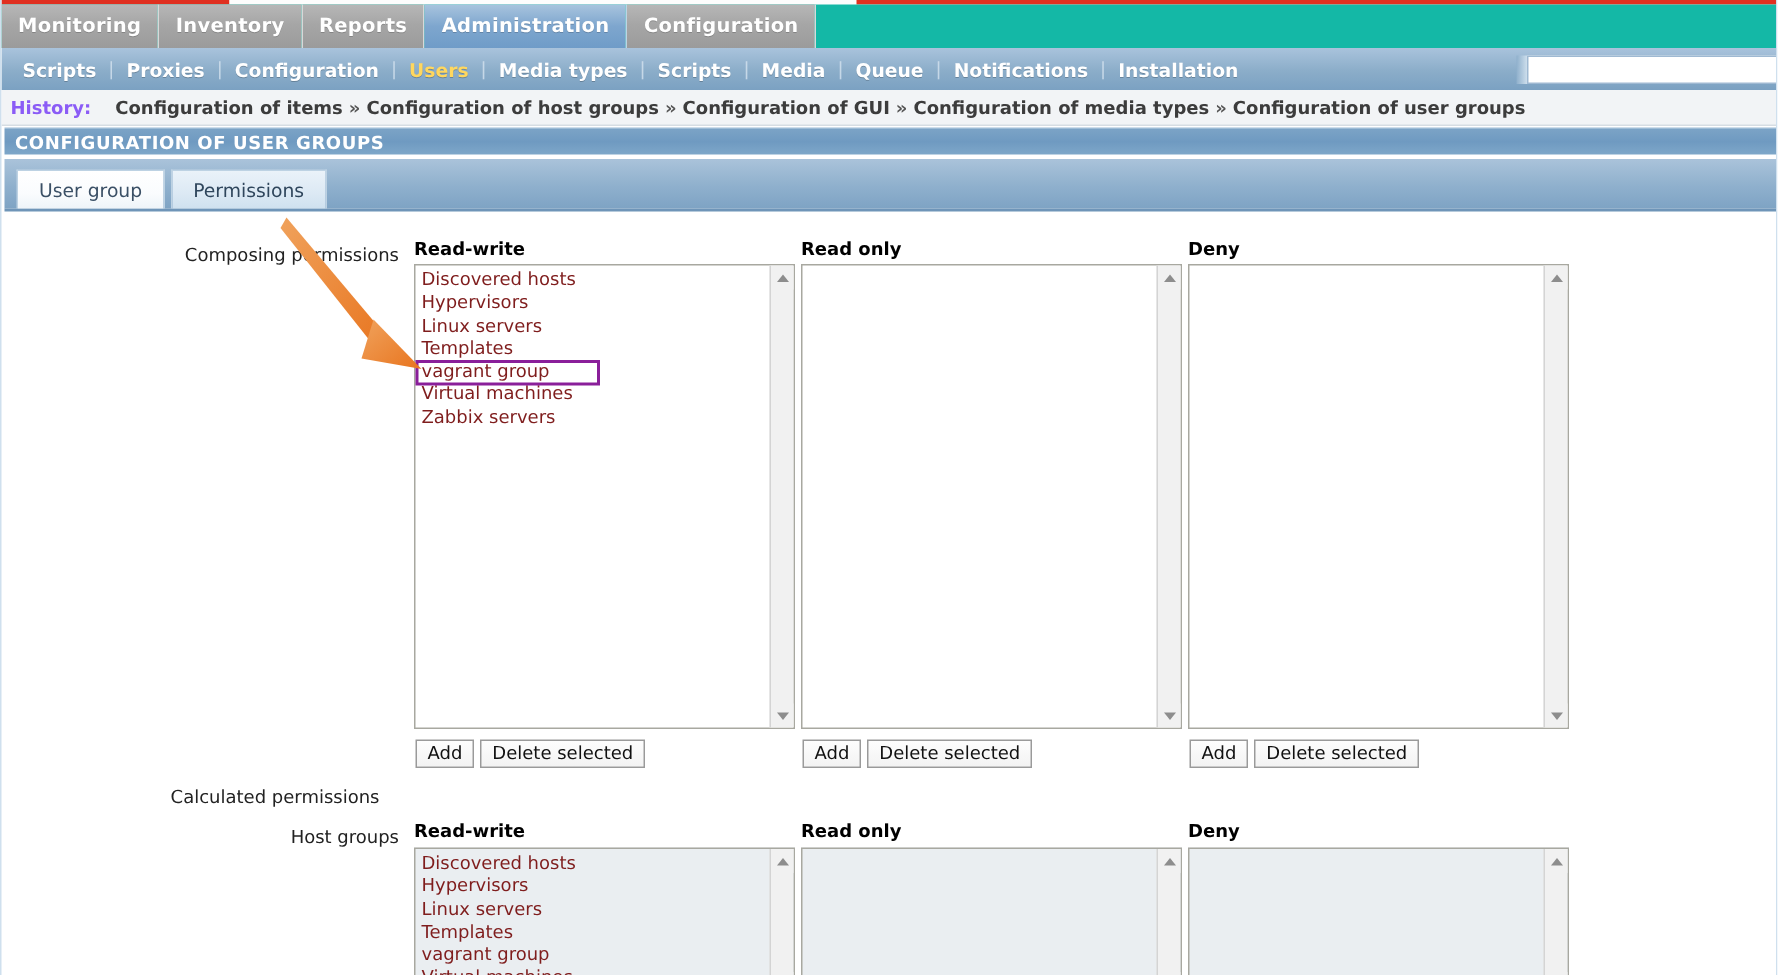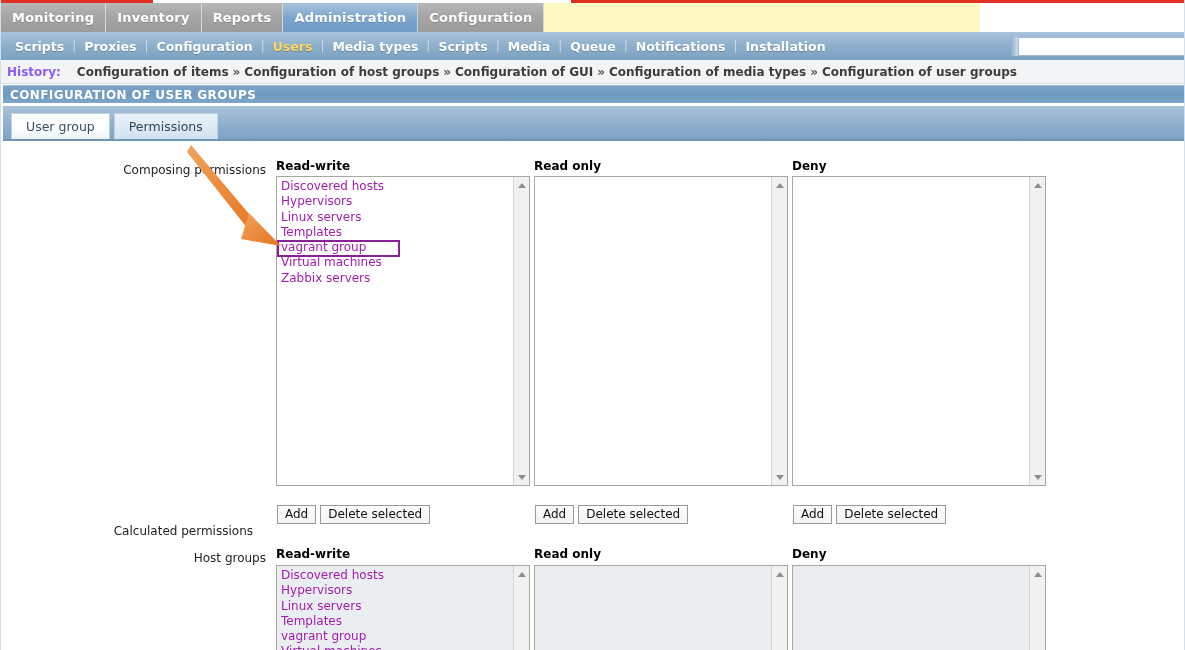--- a/index.html
+++ b/index.html
@@ -28,22 +28,22 @@
     position: absolute; left: 570px; top: 0; width: 660px; height: 3px;
     background: #e03020;
   }
   .topwhite {
     position: absolute; left: 152px; top: 0; width: 418px; height: 3px;
     background: #fdfdfd;
   }
 
   
   .mainnav {
-    position: absolute; left: 0; top: 3px; width: 979px; height: 29px;
-    background: #fef9c3;
+    position: absolute; left: 0; top: 3px; width: 1185px; height: 29px;
+    background: #14b8a6;
   }
   .mainnav-inner { display: flex; height: 29px; }
   .mnav-tab {
     height: 29px;
     padding: 0 11px;
     display: flex; align-items: center;
     font-size: 13px; font-weight: bold;
     color: #ffffff;
     background: linear-gradient(to bottom, #b7b7b7 0%, #a6a6a6 45%, #9b9b9b 100%);
     border-right: 1px solid #d8d8d8;
@@ -151,21 +151,21 @@
     background: #ffffff;
     overflow: hidden;
   }
   .listbox.disabled { background: #eaeef1; border: 1px solid #a8a8a0; }
   .listbox .opts {
     position: absolute; left: 0; top: 1px; right: 17px; bottom: 0;
     padding: 1px 0 0 4px;
     overflow: hidden;
   }
   .listbox .opt {
-    font-size: 12px; color: #a21caf; line-height: 15.3px;
+    font-size: 12px; color: #7f1d1d; line-height: 15.3px;
     white-space: nowrap; cursor: pointer;
     font-family: "DejaVu Sans", "Liberation Sans", sans-serif;
   }
 
   
   .vscroll {
     position: absolute; right: 0; top: 0; bottom: 0; width: 16px;
     background: #f1f1f1; border-left: 1px solid #d4d4d4;
   }
   .vscroll .btn {
@@ -193,21 +193,20 @@
   .btn-row { position: absolute; display: flex; gap: 4px; }
   .ui-btn {
     font-size: 12px; color: #111;
     background: linear-gradient(to bottom,#fdfdfd,#f3f3f3);
     border: 1px solid #9a9a9a;
     padding: 1px 7px 2px 7px;
     height: 19px;
     line-height: 15px;
     cursor: pointer;
     font-family: "DejaVu Sans", "Liberation Sans", sans-serif;
-    margin-top: 12px;
   }
 </style>
 </head>
 <body>
 
 <div id="page">
 
   <div class="redbar-left"></div>
   <div class="topwhite"></div>
   <div class="redbar-right"></div>

